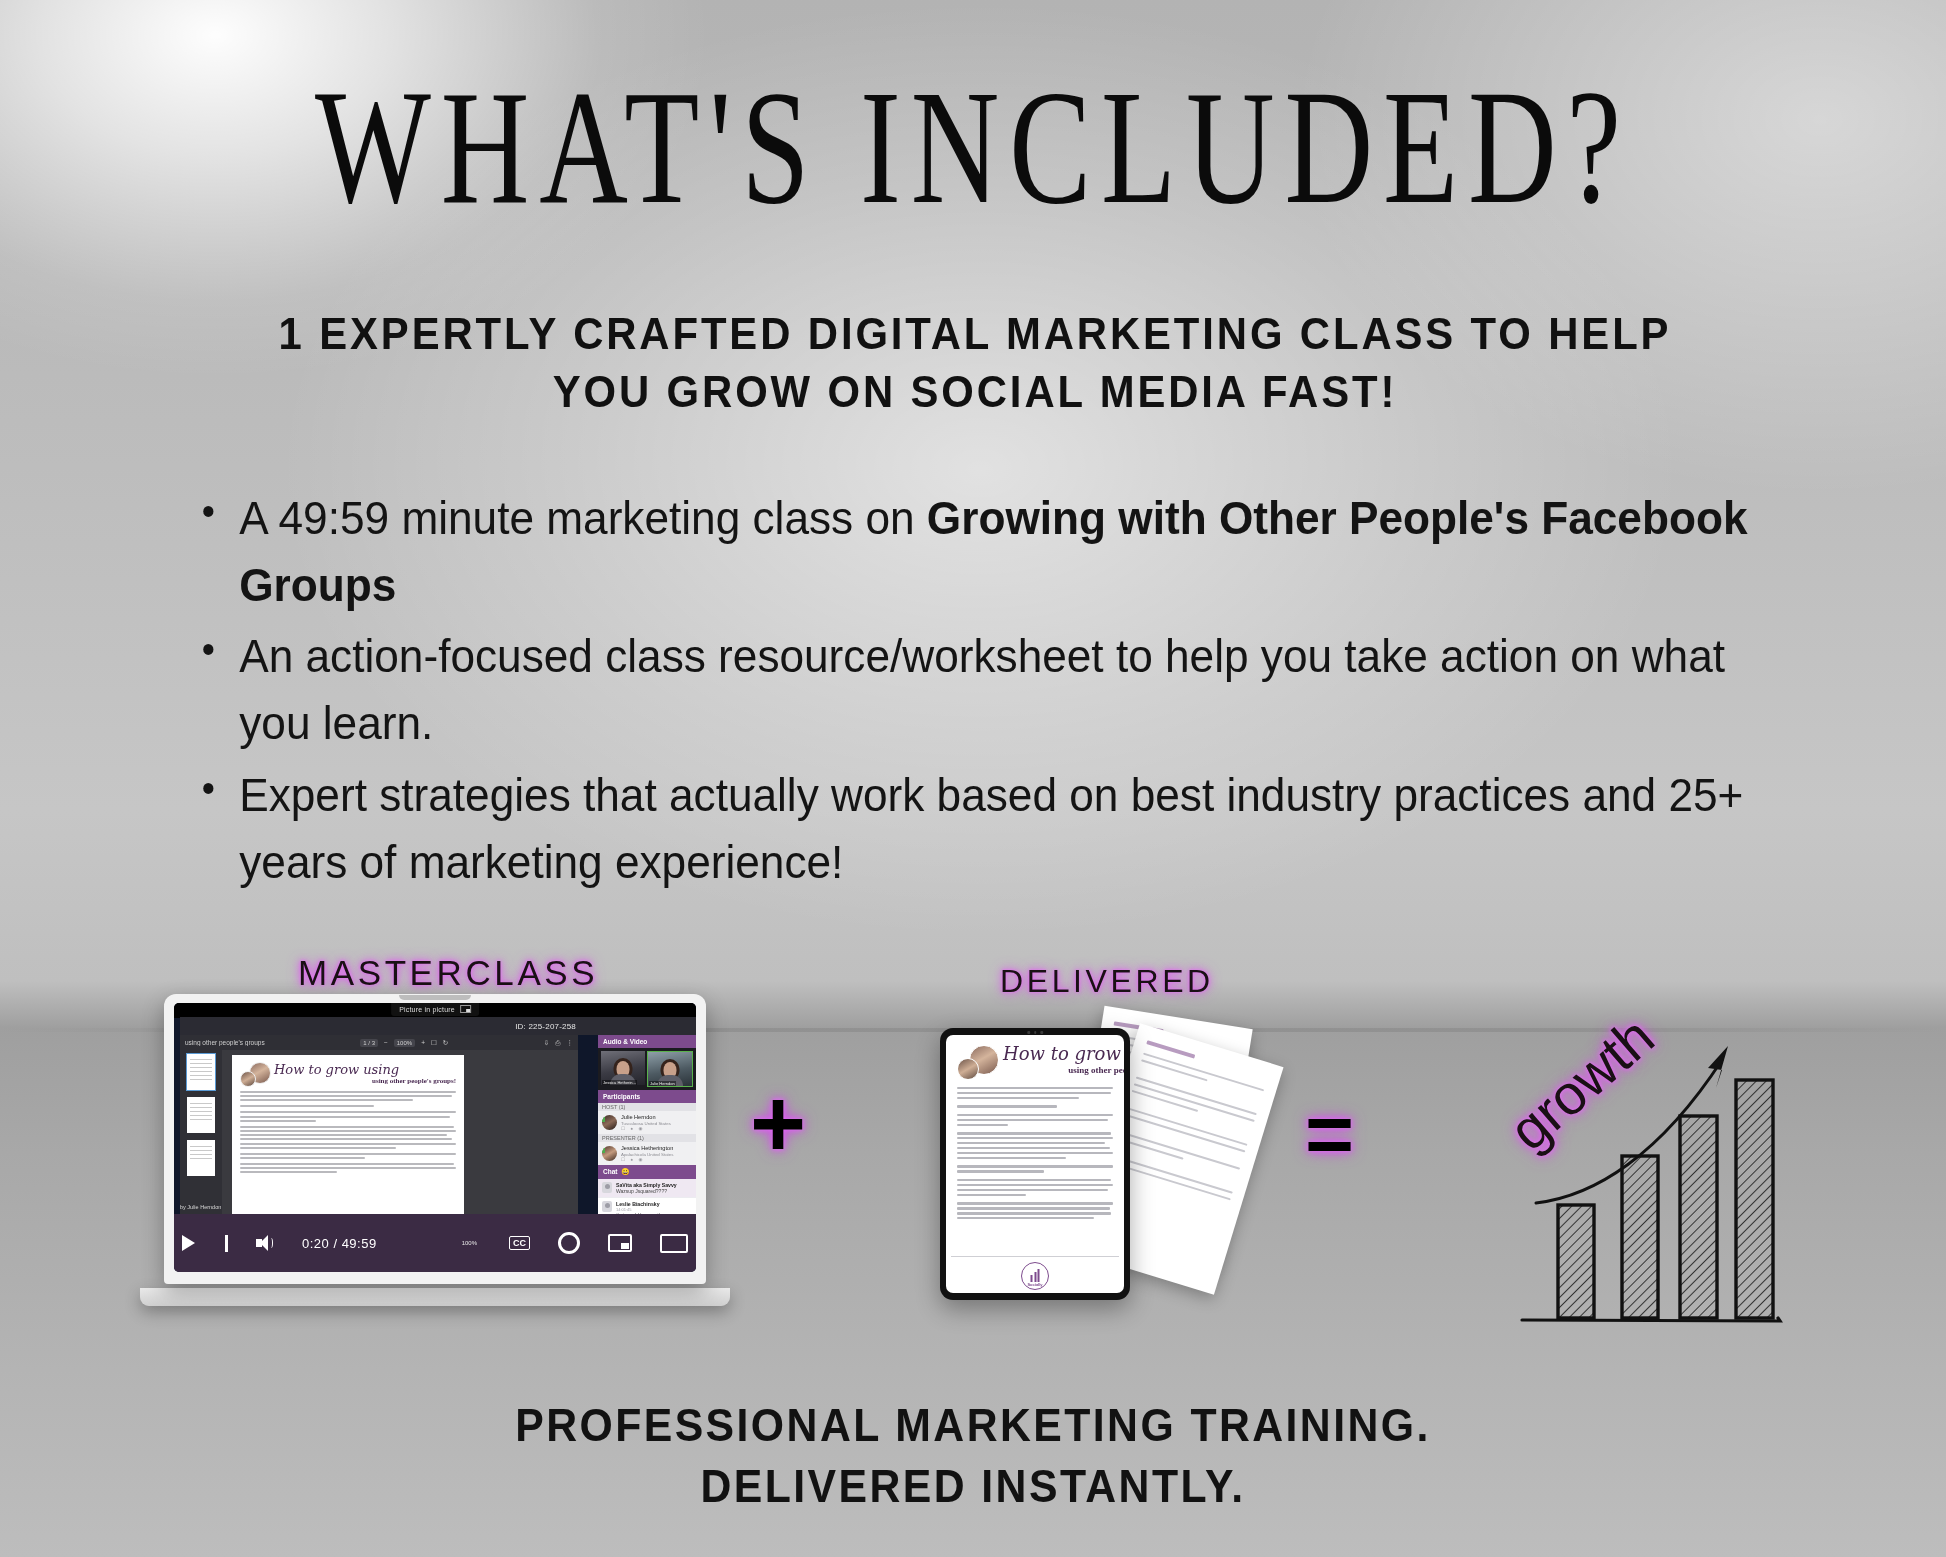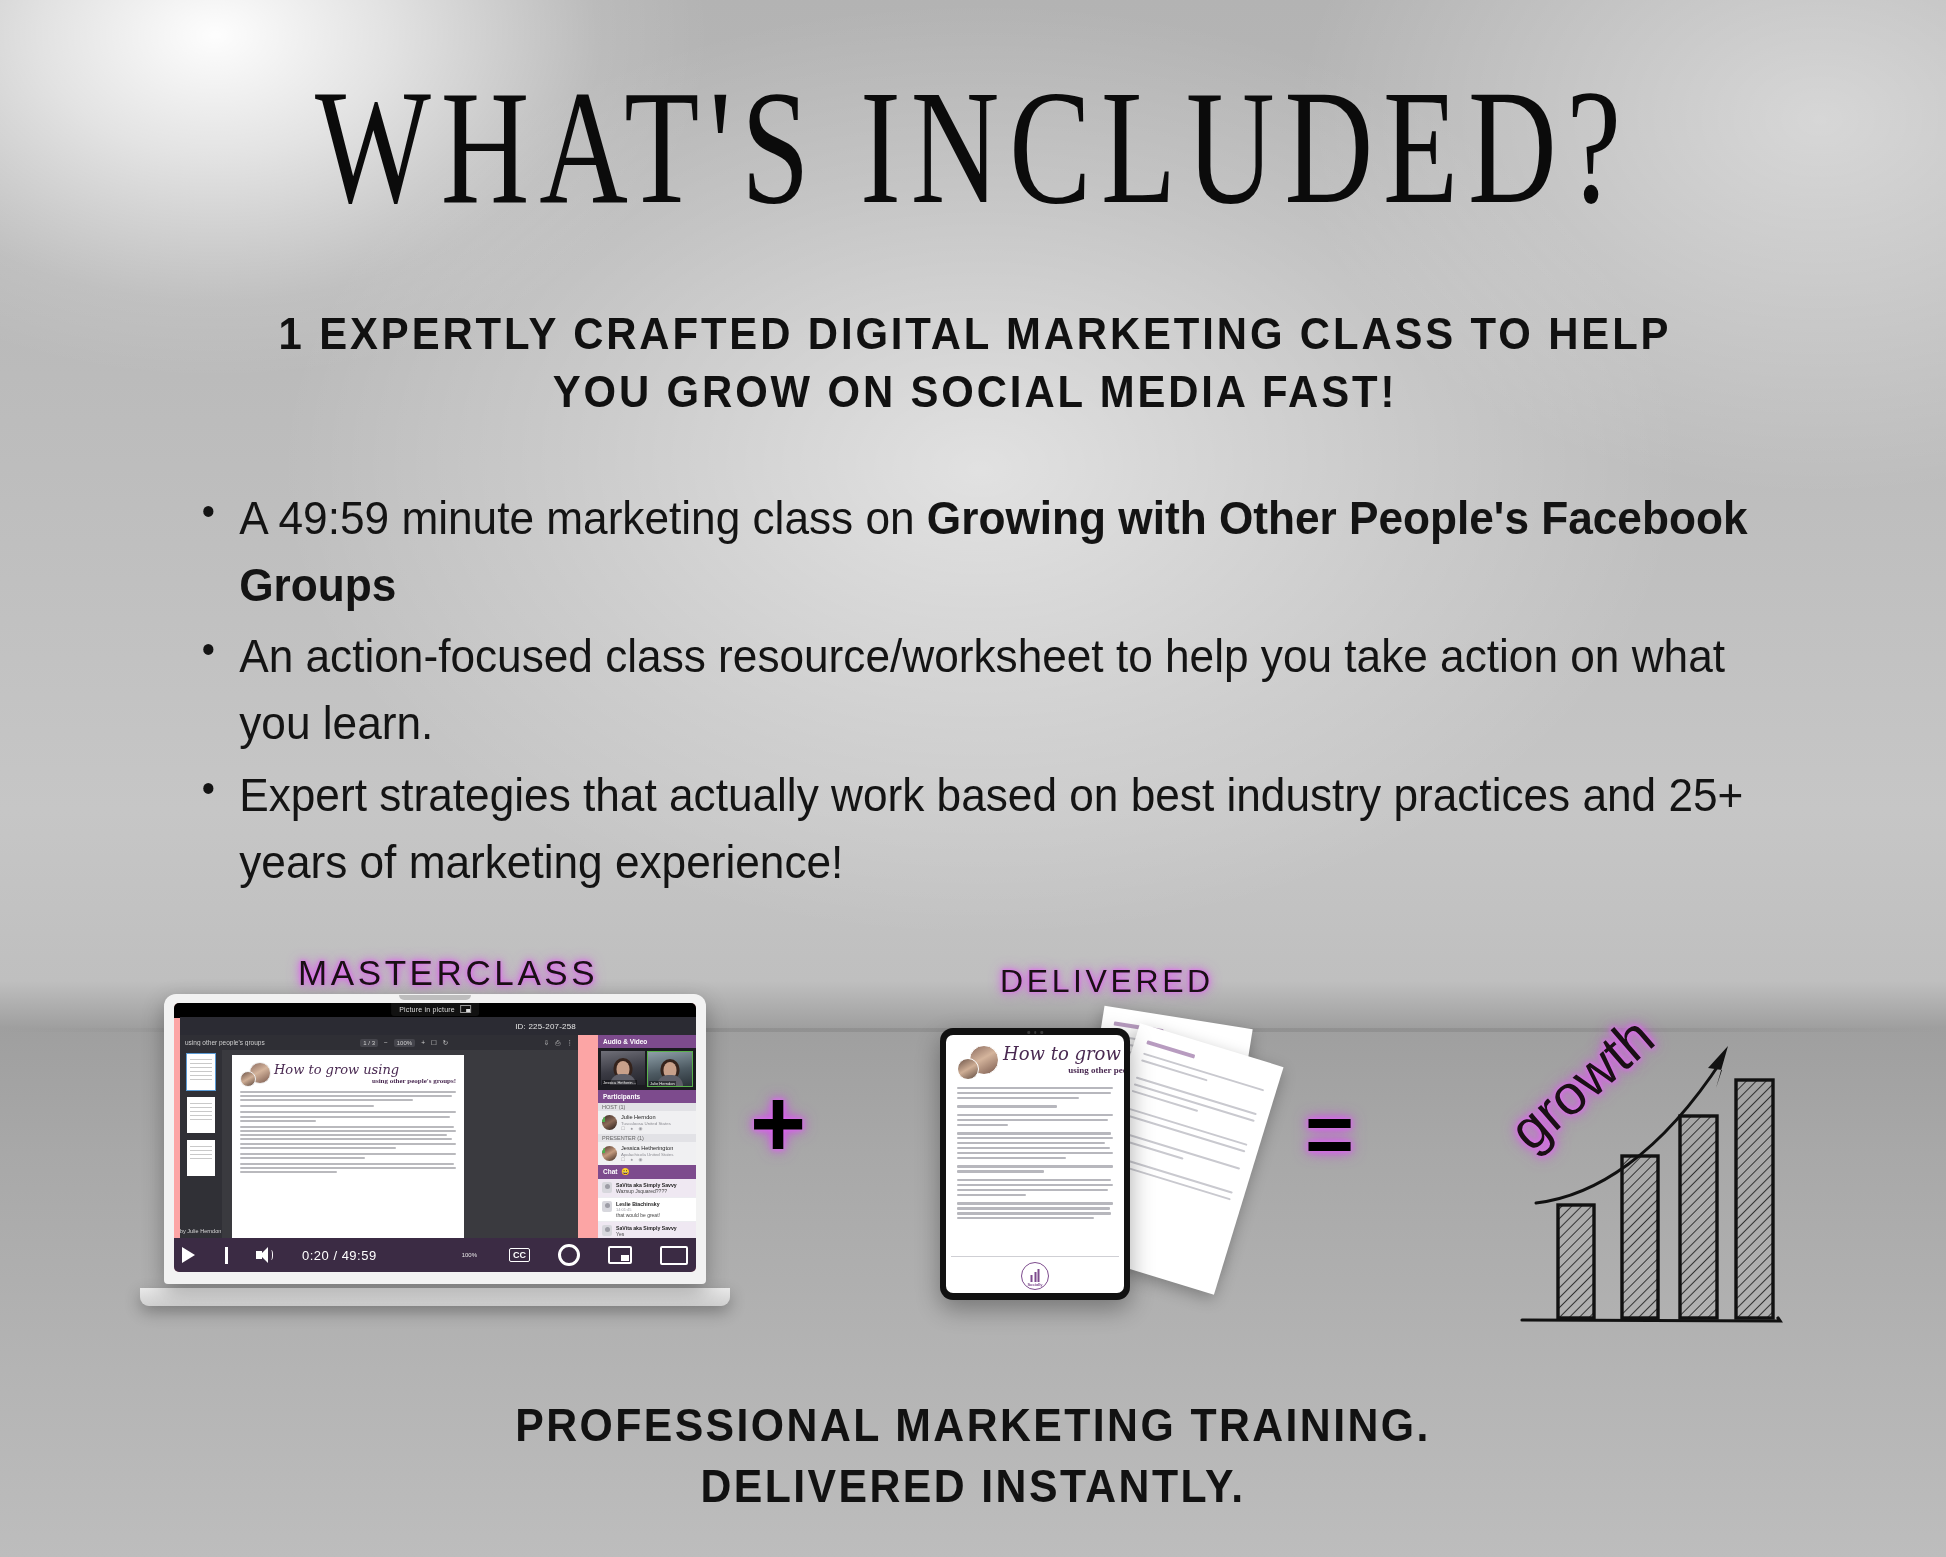--- a/index.html
+++ b/index.html
@@ -105,21 +105,21 @@
 
   
   #laptop { position: absolute; left: 140px; top: 994px; width: 590px; height: 310px; }
   .lap-body {
     position: absolute; left: 24px; top: 0; width: 542px; height: 290px;
     background: #f2f2f2; border-radius: 12px 12px 4px 4px;
     box-shadow: 0 8px 22px rgba(0,0,0,0.30);
     padding: 9px 10px 12px 10px; box-sizing: border-box;
   }
   .lap-screen {
-    width: 100%; height: 100%; background: #fca5a5; border-radius: 5px;
+    width: 100%; height: 100%; background: #0f172a; border-radius: 5px;
     overflow: hidden; position: relative;
   }
   .lap-base {
     position: absolute; left: 0; bottom: -2px; width: 590px; height: 18px;
     background: linear-gradient(to bottom, #e9e9e9, #cfcfcf);
     border-radius: 0 0 9px 9px;
     box-shadow: 0 6px 16px rgba(0,0,0,0.30);
   }
   .lap-notch {
     position: absolute; left: 50%; top: 1px; transform: translateX(-50%);
@@ -227,21 +227,21 @@
   .crow.alt { background:#efe8f2; }
   .cav { width:10px; height:11px; flex:0 0 auto; background:#d7d7dd; border-radius:2px; position:relative; }
   .cav::after{ content:""; position:absolute; left:2.5px; top:2px; width:5px; height:5px; border-radius:50%; background:#9d9da6; }
   .cnm { font-size:5.2px; color:#222; font-weight:bold; white-space:nowrap; }
   .ctm { font-size:4px; color:#a0a0a8; }
   .cmsg { font-size:5px; color:#444; }
 
   .web-bottom {
     position: absolute; left: 0; right: 0; bottom: 0; height: 34px;
     background: #3b2b44;
-    display: flex; align-items: center; padding: 0 8px; gap: 28px;
+    display: flex; align-items: center; padding: 12px 8px; gap: 28px;
   }
   .bb-left { position:absolute; left:6px; top:-10px; font-size:5.5px; color:#d9d9d9; }
   .ctrl-play { width:0;height:0;border-left:13px solid #fff;border-top:8px solid transparent;border-bottom:8px solid transparent; }
   .ctrl-playbar { width:3px;height:17px;background:#fff;margin-left:2px; }
   .ctrl-vol { position:relative; width:18px; height:16px; }
   .ctrl-vol .sp { position:absolute; left:0; top:4px; width:6px; height:8px; background:#fff; }
   .ctrl-vol .tri { position:absolute; left:4px; top:0; width:0;height:0;border-right:8px solid #fff;border-top:8px solid transparent;border-bottom:8px solid transparent; }
   .ctrl-vol .w1 { position:absolute; left:13px; top:3px; width:3px; height:10px; border-right:1.5px solid #fff; border-radius:0 50% 50% 0; }
   .ctrl-time { color:#fff; font-size:13px; letter-spacing:.5px; }
   .bb-spacer { flex:1 1 auto; }

